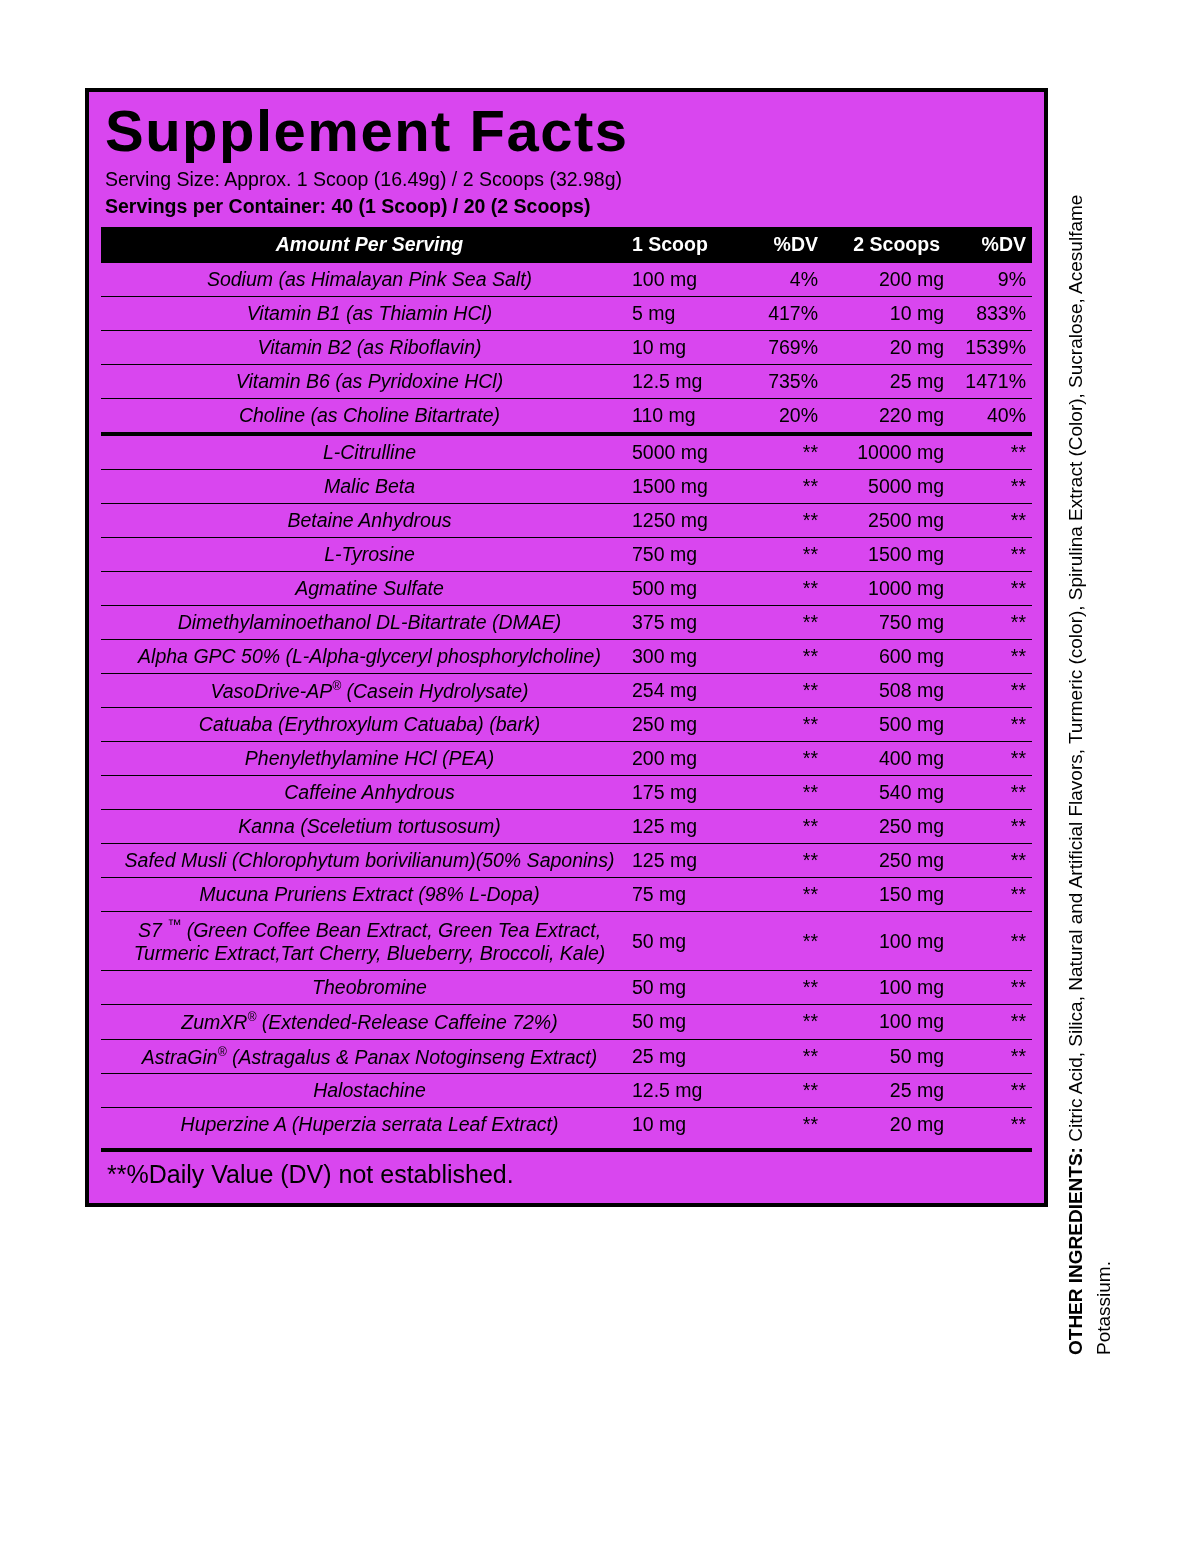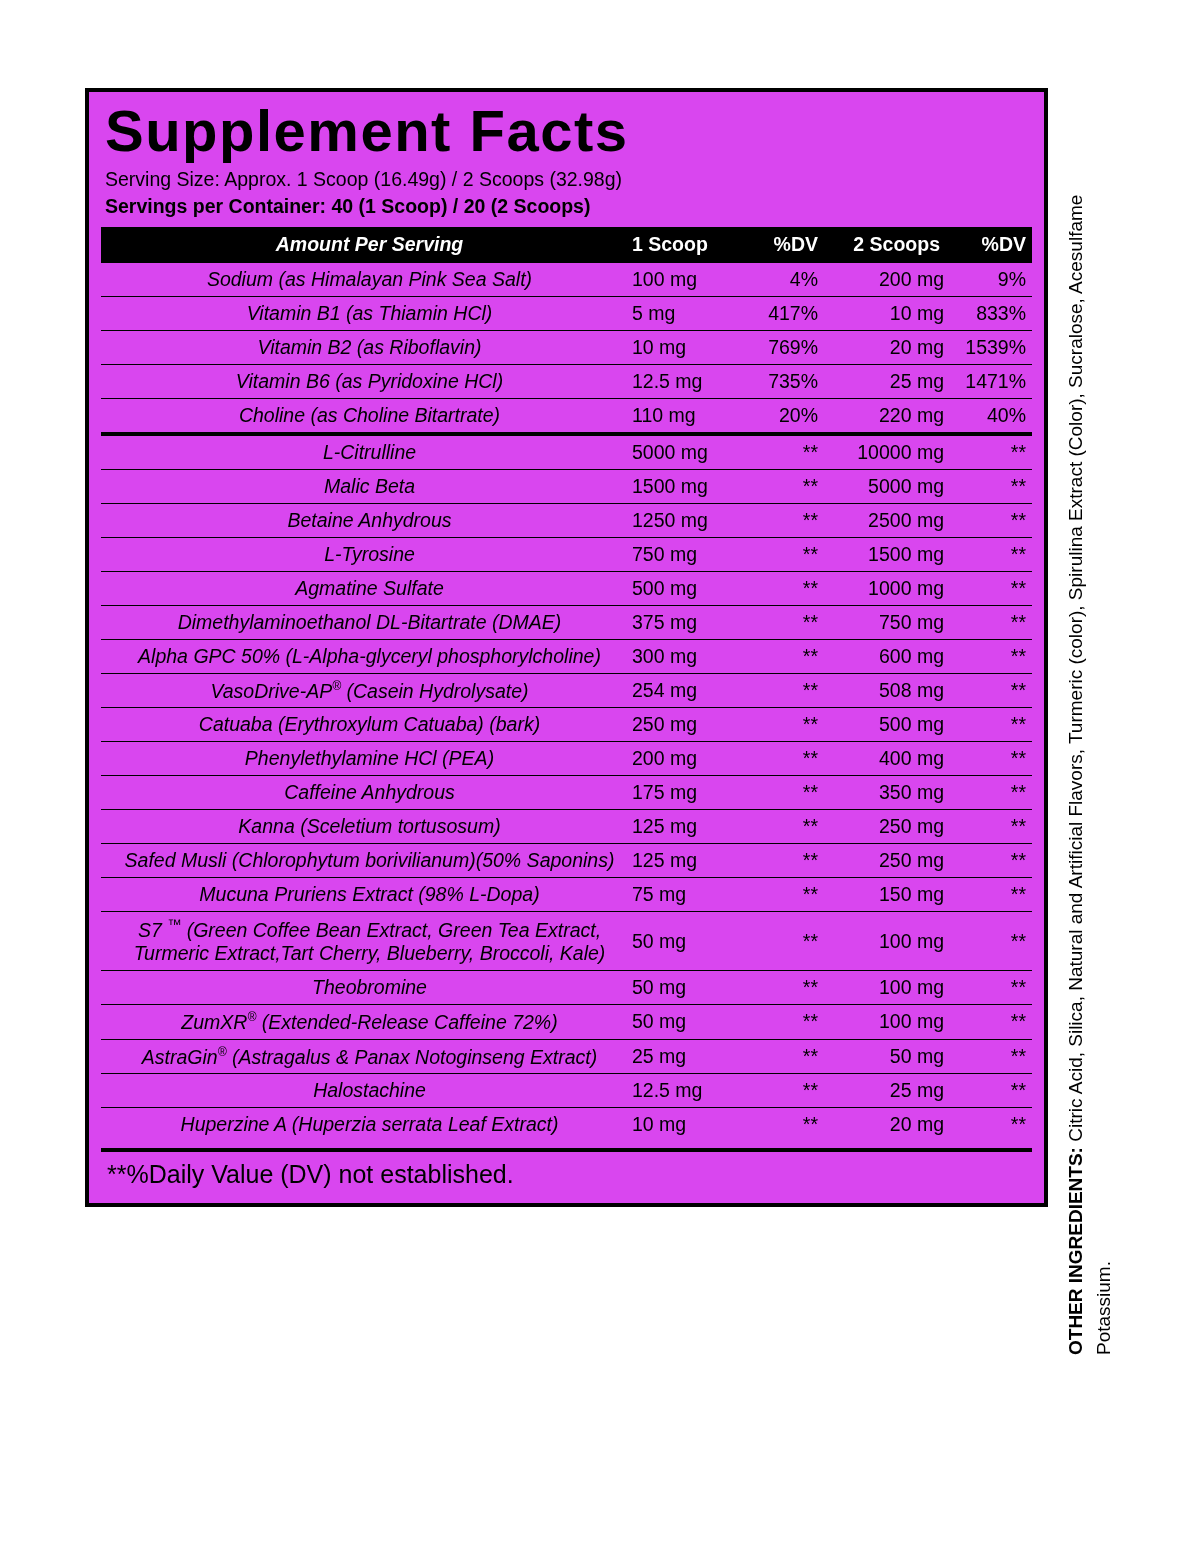--- a/index.html
+++ b/index.html
@@ -254,21 +254,21 @@
             <td class="c-name">Phenylethylamine HCl (PEA)</td>
             <td class="c-a">200 mg</td>
             <td class="c-dv1 stars">**</td>
             <td class="c-b">400 mg</td>
             <td class="c-dv2 stars">**</td>
           </tr>
           <tr class="rule">
             <td class="c-name">Caffeine Anhydrous</td>
             <td class="c-a">175 mg</td>
             <td class="c-dv1 stars">**</td>
-            <td class="c-b">350 mg</td>
+            <td class="c-b">540 mg</td>
             <td class="c-dv2 stars">**</td>
           </tr>
           <tr class="rule">
             <td class="c-name">Kanna (Sceletium tortusosum)</td>
             <td class="c-a">125 mg</td>
             <td class="c-dv1 stars">**</td>
             <td class="c-b">250 mg</td>
             <td class="c-dv2 stars">**</td>
           </tr>
           <tr class="rule">

